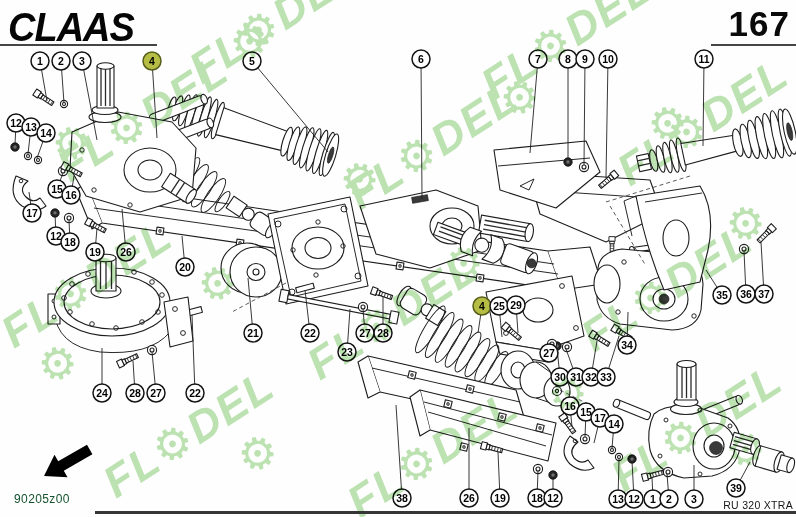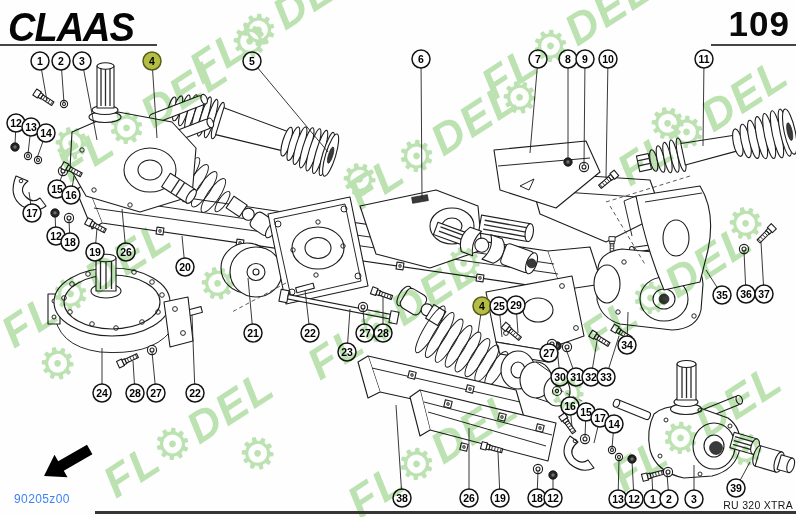--- a/index.html
+++ b/index.html
@@ -3,21 +3,21 @@
 <meta charset="utf-8">
 <style>
   html,body{margin:0;padding:0;background:#e8e8e8}
   .page{position:relative;width:796px;height:517px;background:#fefefe;overflow:hidden;
         font-family:"Liberation Sans",sans-serif}
   .brand{position:absolute;left:8px;top:5px;font-size:38px;font-weight:700;font-style:italic;
          letter-spacing:-1px;color:#050505;transform:scaleY(1.05);transform-origin:left top}
   .brand-rule{position:absolute;left:0;top:44px;width:157px;height:2px;background:#454545}
   .pageno{position:absolute;right:6px;top:4px;font-size:35px;font-weight:700;color:#0a0a0a;letter-spacing:1px}
   .pageno-rule{position:absolute;left:711px;top:44px;width:85px;height:2px;background:#454545}
-  .code{position:absolute;left:14px;top:492px;font-size:12px;color:#3b82f6;letter-spacing:.4px}
+  .code{position:absolute;left:14px;top:492px;font-size:12px;color:#14532d;letter-spacing:.4px}
   .model{position:absolute;right:3px;top:499px;font-size:10.5px;color:#161616;letter-spacing:.3px}
   .bottom-rule{position:absolute;left:95px;top:511px;width:701px;height:2.5px;background:#363636}
   #diagram{position:absolute;left:0;top:0}
   #watermark{position:absolute;left:0;top:0;width:796px;height:517px;mix-blend-mode:multiply;pointer-events:none}
   .wm-tile{position:absolute;white-space:nowrap;font-style:italic;font-weight:700;font-size:44px;
            font-family:"Liberation Sans","DejaVu Sans",sans-serif;letter-spacing:2px;transform:rotate(-33deg)}
   .wm-g{position:absolute;font-size:44px;font-family:"DejaVu Sans",sans-serif;transform:rotate(-14deg)}
   
   .p{fill:#fff;stroke:#1c1c1c;stroke-width:1.1;stroke-linejoin:round}
   .ln{fill:none;stroke:#1c1c1c;stroke-width:.95}
@@ -782,18 +782,18 @@
       <span class="wm-g" style="left: 38px; top: 338px; color: rgb(188, 227, 177);">⚙</span>
       <span class="wm-g" style="left: 444px; top: 238px; color: rgb(188, 227, 177);">⚙</span>
       <span class="wm-g" style="left: 238px; top: 428px; color: rgb(188, 227, 177);">⚙</span>
       <span class="wm-g" style="left: 548px; top: 368px; color: rgb(188, 227, 177);">⚙</span>
       <span class="wm-g" style="left: 726px; top: 424px; color: rgb(188, 227, 177);">⚙</span>
       <span class="wm-g" style="left: 340px; top: 154px; color: rgb(188, 227, 177);">⚙</span>
     </div>
 
   <div class="brand">CLAAS</div>
   <div class="brand-rule"></div>
-  <div class="pageno">109</div>
+  <div class="pageno">167</div>
   <div class="pageno-rule"></div>
   <div class="code">90205z00</div>
   <div class="model">RU 320 XTRA</div>
   <div class="bottom-rule"></div>
 </div>
 
 </body></html>

